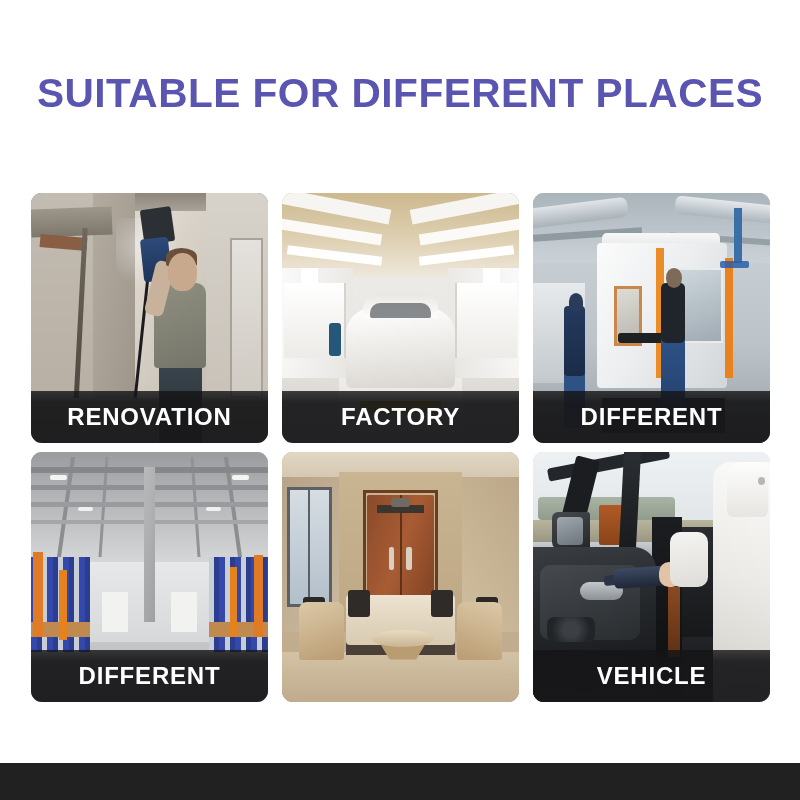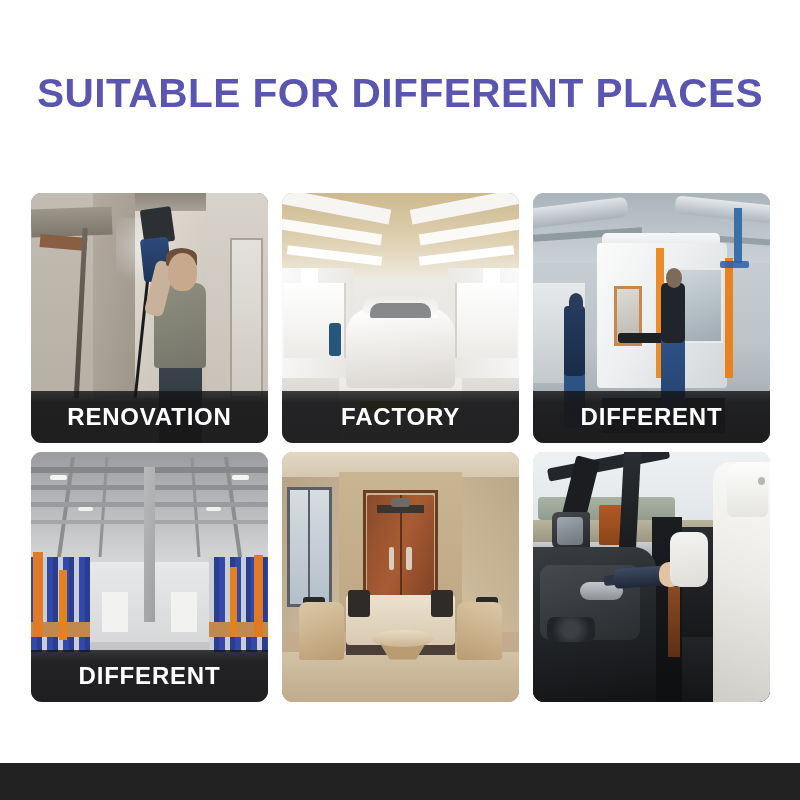--- a/index.html
+++ b/index.html
@@ -429,17 +429,20 @@
       <div class="lyr vh-dtrim"></div>
       <div class="lyr vh-dash"></div>
       <div class="lyr vh-panel"></div>
       <div class="lyr vh-hdl"></div>
       <div class="lyr vh-spkr"></div>
       <div class="lyr vh-vacN"></div>
       <div class="lyr vh-vac"></div>
       <div class="lyr vh-hand"></div>
       <div class="lyr vh-arm"></div>
     </div>
+    <div class="caption-bar">
+      <span class="caption-text">VEHICLE</span>
+    </div>
   </div>
 
 </div>
 
 <div class="footer-band"></div>
 
 </body></html>

